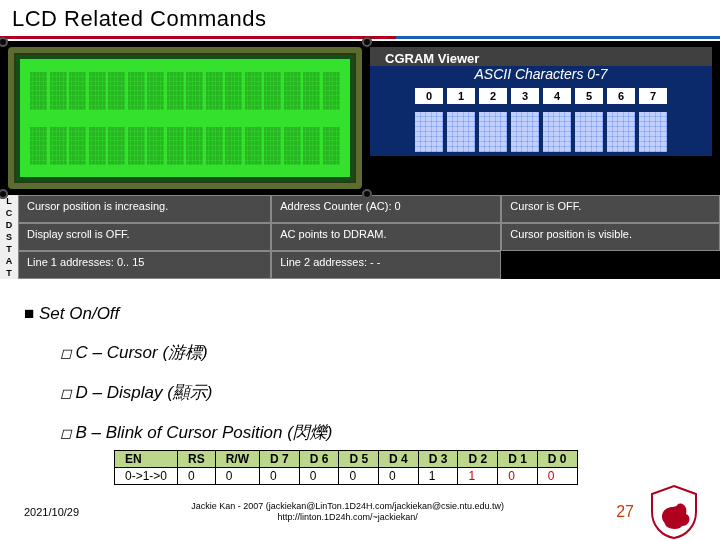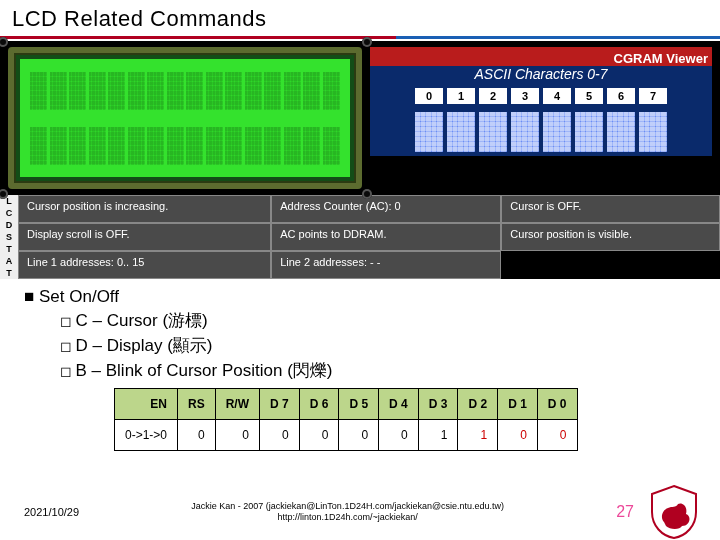--- a/index.html
+++ b/index.html
@@ -15,51 +15,51 @@
   .lcd-rows { position:absolute; inset:8px 10px 8px 10px; display:flex; flex-direction:column; justify-content:space-around; gap:8px; }
   .lcd-row { display:flex; justify-content:space-between; gap:2px; }
   .lcd-cell { width:17px; height:38px; background-image:
       repeating-linear-gradient(to right, rgba(0,0,0,.08) 0 2.4px, transparent 2.4px 3.4px),
       repeating-linear-gradient(to bottom, rgba(0,0,0,.08) 0 3.8px, transparent 3.8px 4.8px);
       background-color:#2ed728; }
   .lcd-hole { position:absolute; width:10px; height:10px; background:#0a0a0a; border-radius:50%; box-shadow:inset 0 0 0 2px #555; }
   .h1{top:-16px;left:-16px}.h2{top:-16px;right:-16px}.h3{bottom:-16px;left:-16px}.h4{bottom:-16px;right:-16px}
 
   .cgram { flex:1; }
-  .cgram-title { background:#b91c1c; text-align:right; font-size:13px; font-weight:bold; padding:4px 4px 0; }
+  .cgram-title { background:#404040; text-align:left; font-size:13px; font-weight:bold; padding:4px 15px 0; }
   .cgram-sub { background:#0a2a6b; text-align:center; font-style:italic; font-size:14px; padding:0 0 4px; }
   .cgram-header { display:flex; background:#0a2a6b; padding:2px 4px 4px; gap:4px; justify-content:center; }
   .cgram-hv { width:28px; height:16px; background:#fff; color:#000; text-align:center; font-size:11px; font-weight:bold; line-height:16px; }
   .cgram-cells { display:flex; background:#0a2a6b; padding:4px; gap:4px; justify-content:center; }
   .cgram-cell { width:28px; height:40px; background:#6b8ef5;
       background-image:
         repeating-linear-gradient(to right, rgba(255,255,255,.35) 0 4.6px, transparent 4.6px 5.6px),
         repeating-linear-gradient(to bottom, rgba(255,255,255,.35) 0 4px, transparent 4px 5px); }
 
   .stat-wrap { display:flex; }
   .stat-label { width:18px; background:#efefef; color:#000; font-size:9px; font-weight:bold; line-height:12px; text-align:center; padding:0; }
   .stat-label span{display:block;}
   .stat-grid { flex:1; display:grid; grid-template-columns: 1.1fr 1fr .95fr; }
   .stat-cell { background:#4a4a4a; border:1px solid #888; font-size:11px; padding:4px 8px; white-space:nowrap; }
 
   
   .content { padding:6px 24px 0; font-size:17px; }
-  .b1 { margin:0 0 2px; font-weight:500; }
+  .b1 { margin:17px 0 2px; font-weight:500;font-style:italic; }
   .sq::before { content:"■ "; }
   .box::before { content:"◻ "; font-size:14px; }
   .sub { margin-left:36px; }
 
   table.cmd { border-collapse:collapse; margin:6px 0 0 90px; font-size:12px; }
-  table.cmd th, table.cmd td { border:1px solid #000; padding:8px 10px; text-align:right; background:#fff; }
+  table.cmd th, table.cmd td { border:1px solid #000; padding:1px 10px; text-align:left; background:#fff; }
   table.cmd th { background:#bcd68b; font-weight:bold; }
   .red { color:#c00; }
 
   .footer { position:absolute; bottom:0; left:24px; right:18px; display:flex; align-items:center; justify-content:space-between; font-size:11px; }
   .footer-mid { flex:1; text-align:center; font-size:9px; line-height:11px; }
-  .pageno { color:#ec4899; font-weight:500; font-size:16px; margin-right:8px; }
+  .pageno { color:#c2410c; font-weight:500; font-size:16px; margin-right:8px; }
 
   .crest { width:56px; height:56px; position:relative; }
   .crest svg { width:56px; height:56px; }
 </style>
 </head>
 <body>
 
 <div class="slide">
   <div class="title-bar">LCD Related Commands</div>
   <div class="title-underline"></div>

